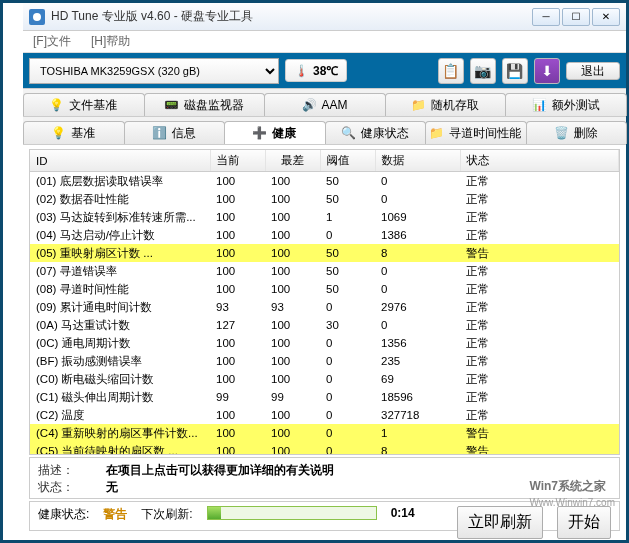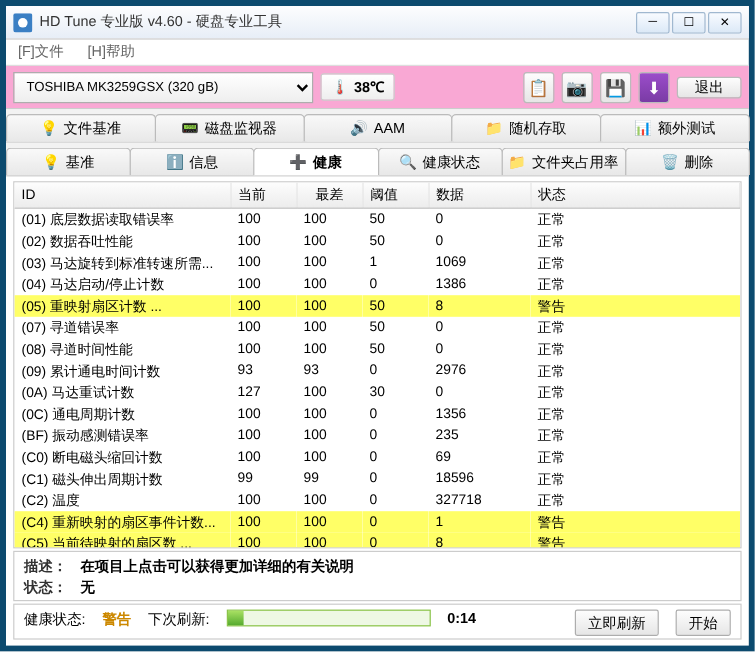--- a/index.html
+++ b/index.html
@@ -1,46 +1,46 @@
 <!DOCTYPE html>
 <html><head>
 <meta charset="utf-8">
 <style>
 * { box-sizing: border-box; margin: 0; padding: 0; font-family: "Microsoft YaHei", Tahoma, sans-serif; }
 body { background: #e8e8e8; width: 629px; height: 543px; overflow: hidden; }
-.window { width: 629px; height: 543px; background: #fff; border: 5px solid #0c4a6e; }
+.window { width: 629px; height: 543px; background: #fff; border: 3px solid #0c4a6e; padding-left: 20px; }
 .titlebar { height: 28px; background: linear-gradient(#fdfdfe,#e7eef7); display: flex; align-items: center; padding: 0 6px; border-bottom: 1px solid #ccc; }
 .titlebar .icon { width: 16px; height: 16px; margin-right: 6px; }
 .titlebar .title { font-size: 12px; color: #333; flex: 1; }
 .titlebar .winbtns { display: flex; gap: 2px; }
 .titlebar .winbtn { width: 28px; height: 18px; border: 1px solid #a0b8d0; background: linear-gradient(#f8fbff,#dce9f7); font-size: 10px; display: flex; align-items: center; justify-content: center; border-radius: 2px; }
 .menubar { height: 22px; display: flex; align-items: center; gap: 20px; padding: 0 10px; font-size: 12px; color: #666; border-bottom: 1px solid #ddd; }
-.toolbar { height: 36px; display: flex; align-items: center; padding: 4px 6px; gap: 6px; border-bottom: 1px solid #ccc; background: #f9a8d4; }
+.toolbar { height: 36px; display: flex; align-items: center; padding: 4px 6px; gap: 6px; border-bottom: 1px solid #ccc; background: #0369a1; }
 .drive-select { width: 250px; height: 26px; font-size: 11px; border: 1px solid #adadad; background: linear-gradient(#fff,#eee); padding: 0 6px; }
 .temp { display: flex; align-items: center; gap: 4px; font-size: 12px; border: 1px solid #ccc; border-radius: 3px; padding: 2px 8px; background: linear-gradient(#fff,#eee); }
 .tb-icon { width: 26px; height: 26px; border: 1px solid #bbb; border-radius: 3px; background: linear-gradient(#fdfdfd,#e6e6e6); display: flex; align-items: center; justify-content: center; font-size: 14px; }
 .tb-icon.purple { background: linear-gradient(#9b4dca,#7a3ba5); color: #fff; }
 .exit-btn { height: 18px; padding: 0 14px; border: 1px solid #bbb; border-radius: 3px; background: linear-gradient(#fdfdfd,#e6e6e6); font-size: 12px; }
 .tabrow { display: flex; height: 28px; background: #f2f2f2; border-bottom: 1px solid #ccc; padding-top: 4px; }
 .tab { flex: 1; display: flex; align-items: center; justify-content: center; gap: 5px; font-size: 12px; border: 1px solid #bbb; border-bottom: none; background: linear-gradient(#f9f9f9,#e8e8e8); margin-right: -1px; border-radius: 4px 4px 0 0; cursor: pointer; }
 .tab.active { background: #fff; font-weight: bold; z-index: 2; position: relative; }
 .tab-ic { width: 14px; height: 14px; display: inline-flex; align-items: center; justify-content: center; }
 .table-wrap { height: 306px; overflow: hidden; border: 1px solid #ccc; margin: 4px 6px 2px 6px; }
 table { width: 100%; border-collapse: collapse; font-size: 11.5px; table-layout: fixed; }
 thead th { text-align: left; background: linear-gradient(#fdfdfd,#ececec); border-bottom: 1px solid #ccc; padding: 3px 6px; font-weight: normal; border-right: 1px solid #e4e4e4; }
 tbody td { padding: 1.5px 6px; white-space: nowrap; overflow: hidden; text-overflow: ellipsis; }
 tbody tr.warn { background: #ffff66; }
 .desc-panel { margin: 2px 6px; border: 1px solid #ccc; padding: 4px 8px; font-size: 12px; height: 42px; }
-.desc-row { display: flex; gap: 9px; font-weight: bold; }
+.desc-row { display: flex; gap: 30px; }
 .desc-label { color: #333; width: 38px; }
 .status-bar { display: flex; align-items: flex-start; margin: 2px 6px 4px 6px; border: 1px solid #ccc; padding: 4px 8px; font-size: 12px; gap: 14px; height: 30px; }
 .status-val.warn-text { color: #cc8800; font-weight: bold; }
 .progress { width: 170px; height: 14px; border: 1px solid #8bc34a; background: #eef8e4; position: relative; }
 .progress-fill { position: absolute; left: 0; top: 0; bottom: 0; width: 8%; background: linear-gradient(#a8e063,#56ab2f); }
-.btn { height: 22px; padding: 0 10px; border: 1px solid #adadad; background: linear-gradient(#fdfdfd,#e6e6e6); font-size: 12px; border-radius: 2px; }
+.btn { height: 33px; padding: 0 10px; border: 1px solid #adadad; background: linear-gradient(#fdfdfd,#e6e6e6); font-size: 16px; border-radius: 2px; }
 .watermark { position: absolute; right: 14px; bottom: 34px; font-size: 12px; color: #666; opacity: .9; pointer-events: none; font-weight: bold; }
 .watermark .url { font-weight: normal; color: #999; font-size: 10px; }
 .col-id { width: 180px; } .col-cur { width: 55px; } .col-worst { width: 55px; text-align: center; } .col-th { width: 55px; } .col-data { width: 85px; } .col-status { width: auto; }
 </style>
 </head>
 <body>
 
 <div class="window">
   <div class="titlebar">
     <span class="icon">
@@ -112,21 +112,21 @@
       <div class="tab active">
         <span class="tab-ic">➕</span>
         <span>健康</span>
       </div>
       <div class="tab">
         <span class="tab-ic">🔍</span>
         <span>健康状态</span>
       </div>
       <div class="tab">
         <span class="tab-ic">📁</span>
-        <span>文件夹占用率</span>
+        <span>寻道时间性能</span>
       </div>
       <div class="tab">
         <span class="tab-ic">🗑️</span>
         <span>删除</span>
       </div>
     </div>
 
   <div class="table-wrap">
     <table>
       <thead>
@@ -289,13 +289,17 @@
     <span>下次刷新:</span>
     <div class="progress">
         <div class="progress-fill"></div>
       </div>
     <b>0:14</b>
     <div style="flex:1"></div>
     <button class="btn">立即刷新</button>
     <button class="btn">开始</button>
   </div>
 
+  <div class="watermark">
+    <span>Win7系统之家</span><br>
+    <span class="url">Www.Winwin7.com</span>
+  </div>
 </div>
 
 </body></html>

